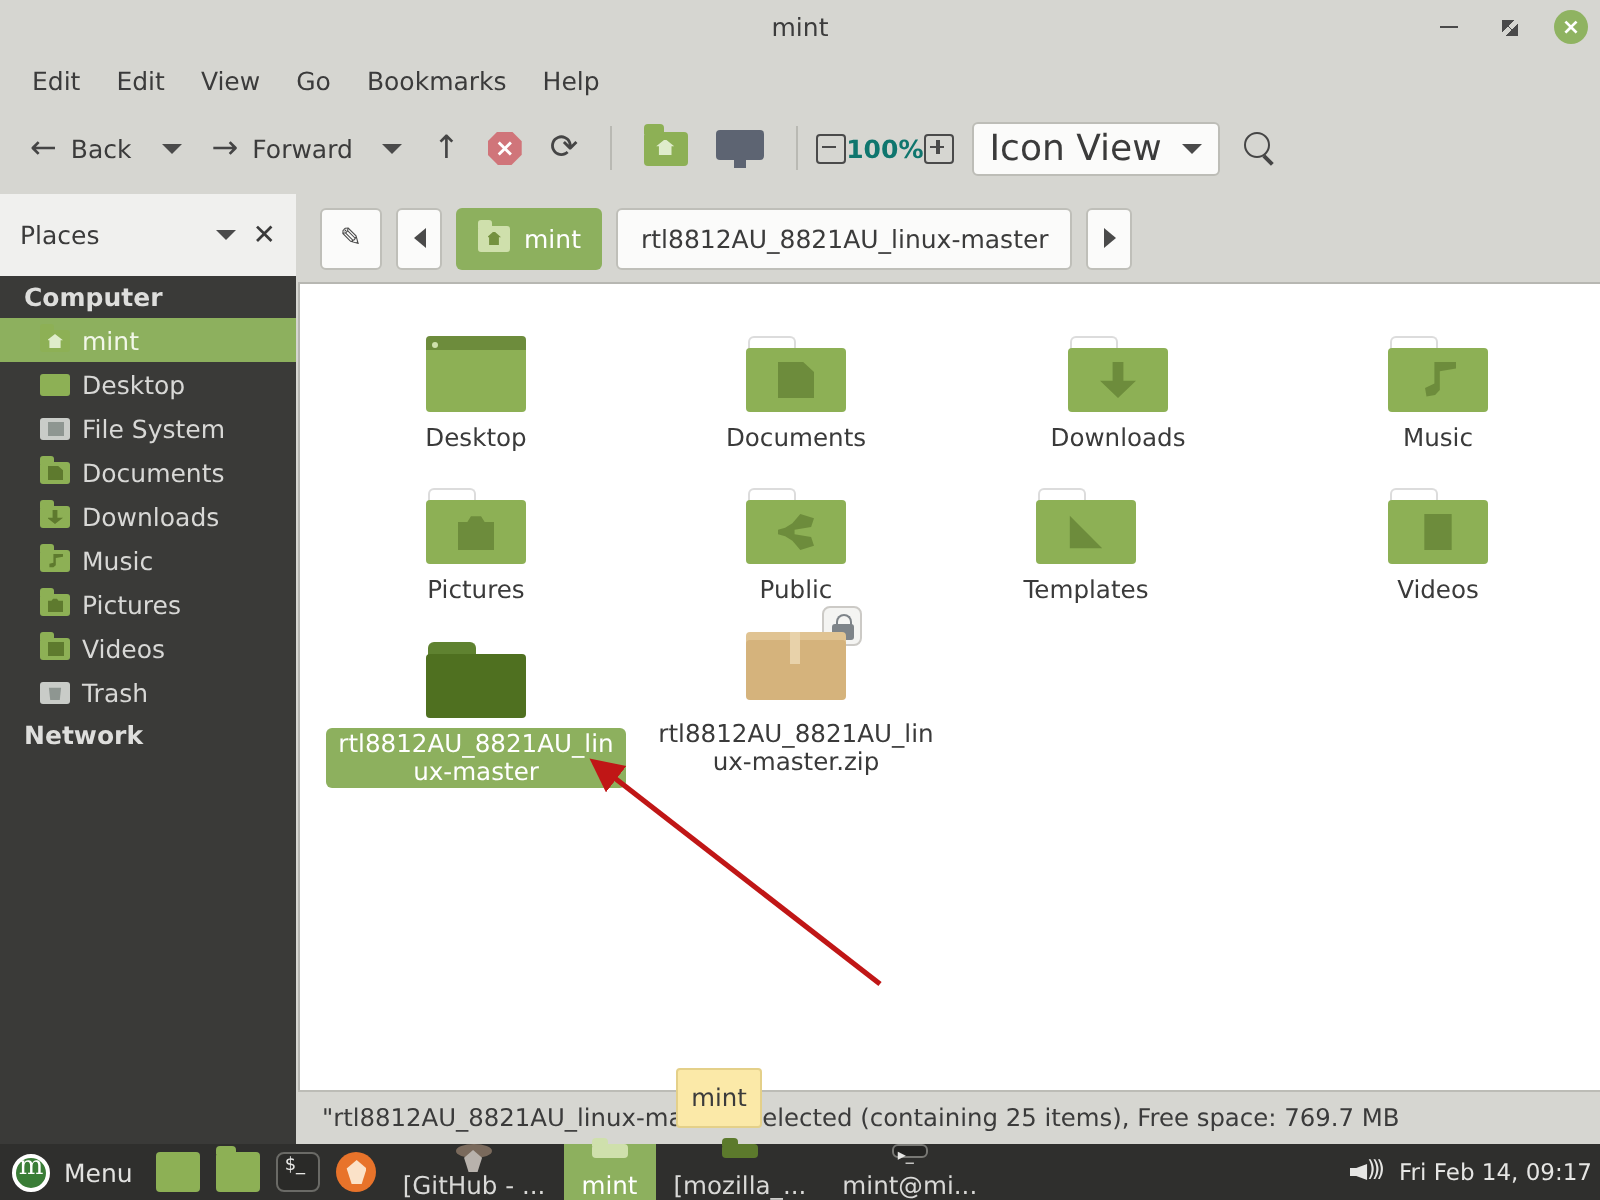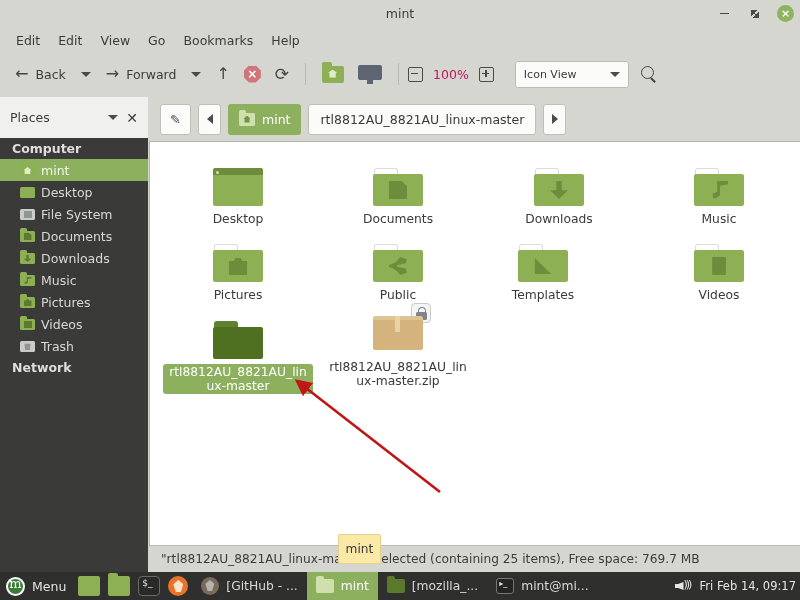--- a/index.html
+++ b/index.html
@@ -76,25 +76,25 @@
     width: 17px; height: 17px; background: #d0757a; color: #fff;
     font-size: 12px; line-height: 17px; text-align: center; font-weight: 700;
     clip-path: polygon(30% 0,70% 0,100% 30%,100% 70%,70% 100%,30% 100%,0 70%,0 30%);
   }
   .reload-icon { font-size: 17px; color: #454545; }
   .tb-sep { width:1px; height: 22px; background: #b9b9b3; margin: 0 9px; }
   .zoomctl { width: 15px; height: 15px; border: 1.6px solid #4a4a4a; border-radius: 2px;
      position: relative; }
   .zoomctl::before { content:""; position:absolute; left:2px; top:5.2px; width:7px;height:1.6px;background:#4a4a4a;}
   .zoomctl.plus::after { content:""; position:absolute; left:5.2px; top:2px; width:1.6px;height:7px;background:#4a4a4a;}
-  .zoom-pct { font-size:12.5px; color:#be185d; margin: 0 10px; }
+  .zoom-pct { font-size:12.5px; color:#0f766e; margin: 0 0; font-weight: bold; }
   .viewselect {
     height: 27px; min-width: 114px; background: #fbfbfa; border: 1px solid #bdbdb7;
     border-radius: 3px; display:flex; align-items:center; justify-content: space-between;
-    padding: 0 8px; font-size: 11px; color: #3b3b3b; margin-left: 21px; text-align: right;
+    padding: 0 8px; font-size: 18px; color: #3b3b3b; margin-left: 9px; text-align: right;
   }
   .viewselect .caret-down { margin: 0 0 0 10px; }
   .search-icon { margin-left: 11px; width: 18px; height:18px; position: relative; }
   .search-icon::before {
     content:""; position:absolute; left:1px; top:1px; width:11px; height:11px;
     border: 1.8px solid #454545; border-radius: 50%;
   }
   .search-icon::after {
     content:""; position:absolute; left:11px; top:12px; width:6px; height:1.8px;
     background:#454545; transform: rotate(45deg); transform-origin: left center;
@@ -302,21 +302,21 @@
   .tb-ico.folder1 { background:#8db055; border-radius: 2px; }
   .tb-ico.folder2 { background:#8db055; border-radius: 2px; }
   .tb-ico.folder2::before{ content:""; position:absolute; left:0; top:-3px; width:10px;height:4px;background:#8db055;border-radius:2px 2px 0 0;}
   .tb-ico.term { background:#2a2a28; border:1px solid #6a6a66; border-radius:4px; }
   .tb-ico.term::after { content:"$_"; position:absolute; left:3px; top:1px; font-size:9px; color:#e6e6e4; }
   .tb-ico.ff { background:#e8732a; border-radius:50%; width:20px;height:20px; }
   .tb-ico.ff::after{ content:""; position:absolute; left:5px;top:4px;width:10px;height:12px;background:#fbe2c8;
     clip-path: polygon(50% 0,100% 35%,75% 100%,25% 100%,0 35%); }
   .task-btn {
     display:flex; align-items:center; gap:7px; height: 28px; padding: 0 9px;
-    color: #d9d9d7; font-size: 12.3px; max-width: 140px; white-space: nowrap;
+    color: #d9d9d7; font-size: 12.3px; max-width: 140px; white-space: nowrap; flex-direction: column;
   }
   .task-btn.active { background: #8db05e; color: #ffffff; }
   .task-ico-grey { width:18px;height:18px;border-radius:50%;background:#7a6a5c; position:relative; }
   .task-ico-grey::after{content:"";position:absolute;left:4px;top:3px;width:9px;height:11px;background:#b8b2ac;
     clip-path: polygon(50% 0,100% 35%,75% 100%,25% 100%,0 35%);}
   .task-ico-term { width:18px;height:16px;background:#242422;border:1px solid #787874;border-radius:3px;position:relative;}
   .task-ico-term::after{content:"▸_";position:absolute;left:2px;top:0px;font-size:8px;color:#e6e6e4;}
   .task-ico-fold { width:18px;height:14px;background:#5c7a2c;border-radius:2px;position:relative;}
   .task-ico-fold::before{content:"";position:absolute;left:0;top:-3px;width:8px;height:4px;background:#5c7a2c;border-radius:2px 2px 0 0;}
   .task-ico-fold.light { background:#cfe0ac; }

